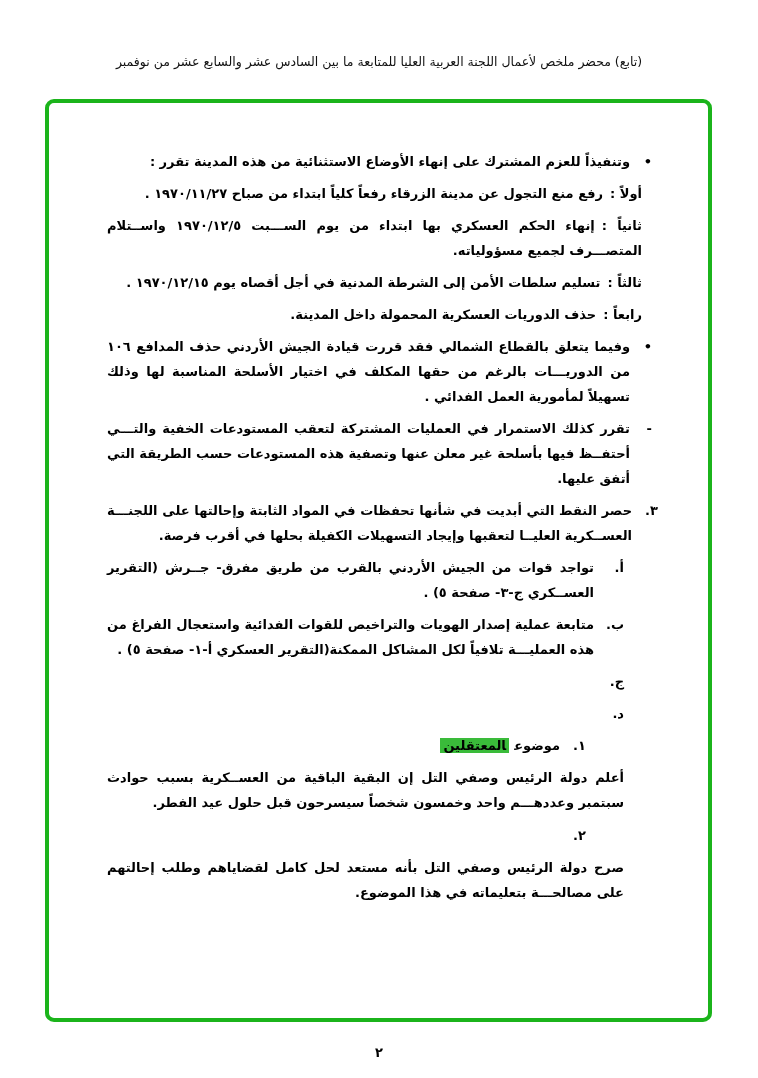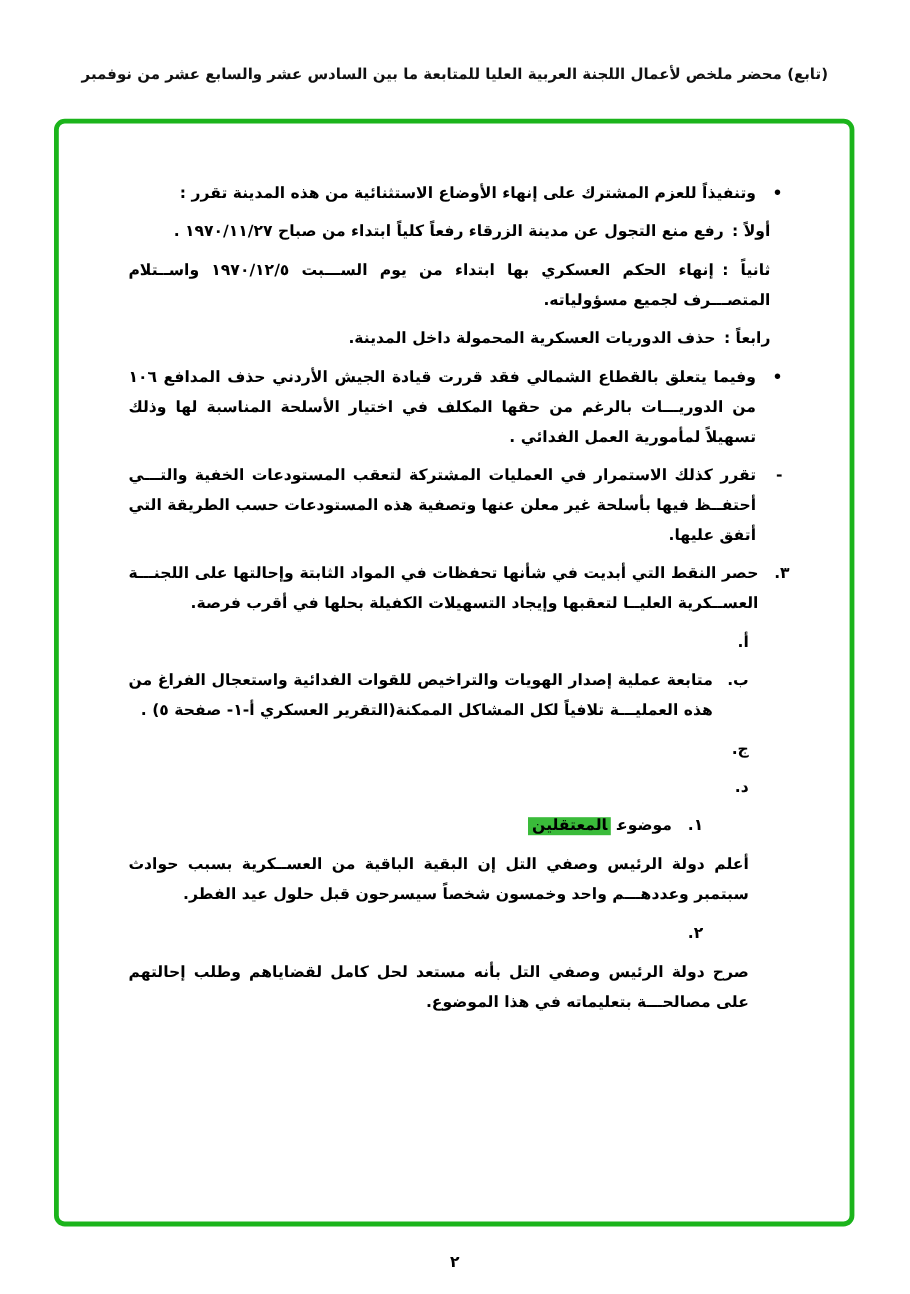--- a/index.html
+++ b/index.html
@@ -13,21 +13,21 @@
     margin:0 auto;
     overflow:hidden;
   }
 
   .page-header {
     position:absolute;
     top:54px; left:0; width:100%;
     text-align:center;
     direction:rtl;
     font-size:12.5px;
-    font-weight:700;
+    font-weight:400;
     color:#111111;
     letter-spacing:0;
   }
 
   .green-box {
     position:absolute;
     left:45px; top:99px;
     width:667px; height:923px;
     border:4px solid #1bb41b;
     border-radius:9px;
@@ -98,40 +98,44 @@
         <div class="txt">وتنفيذاً للعزم المشترك على إنهاء الأوضاع الاستثنائية من هذه المدينة تقرر :</div>
       </div>
 
       <div class="row ordinal">
         <span class="ordlabel">أولاً :</span><span>رفع منع التجول عن مدينة الزرقاء رفعاً كلياً ابتداء من صباح ١٩٧٠/١١/٢٧ .</span>
       </div>
       <div class="row ordinal">
         <span class="ordlabel">ثانياً :</span><span>إنهاء الحكم العسكري بها ابتداء من يوم الســـبت ١٩٧٠/١٢/٥ واســتلام المتصـــرف لجميع مسؤولياته.</span>
       </div>
       <div class="row ordinal">
+        <span class="ordlabel">ثالثاً :</span><span>تسليم سلطات الأمن إلى الشرطة المدنية في أجل أقصاه يوم ١٩٧٠/١٢/١٥ .</span>
+      </div>
+      <div class="row ordinal">
         <span class="ordlabel">رابعاً :</span><span>حذف الدوريات العسكرية المحمولة داخل المدينة.</span>
       </div>
 
       <div class="row bullet-row">
         <span class="marker">•</span>
         <div class="txt">وفيما يتعلق بالقطاع الشمالي فقد قررت قيادة الجيش الأردني حذف المدافع ١٠٦ من الدوريـــات بالرغم من حقها المكلف في اختيار الأسلحة المناسبة لها وذلك تسهيلاً لمأمورية العمل الفدائي .</div>
       </div>
 
       <div class="row dash-row">
         <span class="marker">-</span>
         <div class="txt">تقرر كذلك الاستمرار في العمليات المشتركة لتعقب المستودعات الخفية والتـــي أحتفــظ فيها بأسلحة غير معلن عنها وتصفية هذه المستودعات حسب الطريقة التي أتفق عليها.</div>
       </div>
 
       <div class="row item3">
         <span class="marker">٣.</span>
         <div class="txt">حصر النقط التي أبديت في شأنها تحفظات في المواد الثابتة وإحالتها على اللجنـــة العســكرية العليــا لتعقبها وإيجاد التسهيلات الكفيلة بحلها في أقرب فرصة.</div>
       </div>
 
       <div class="row sub">
         <span class="marker">أ.</span>
+        <div class="txt">تواجد قوات من الجيش الأردني بالقرب من طريق مفرق- جــرش (التقرير العســكري ج-٣- صفحة ٥) .</div>
       </div>
       <div class="row sub">
         <span class="marker">ب.</span>
         <div class="txt">متابعة عملية إصدار الهويات والتراخيص للقوات الفدائية واستعجال الفراغ من هذه العمليـــة تلافياً لكل المشاكل الممكنة(التقرير العسكري أ-١- صفحة ٥) .</div>
       </div>
       <div class="row sub">
         <span class="marker">ج.</span>
       </div>
       <div class="row sub">
         <span class="marker">د.</span>

